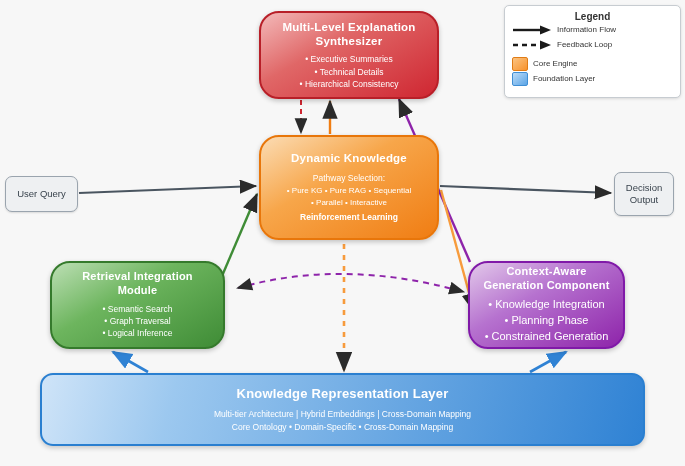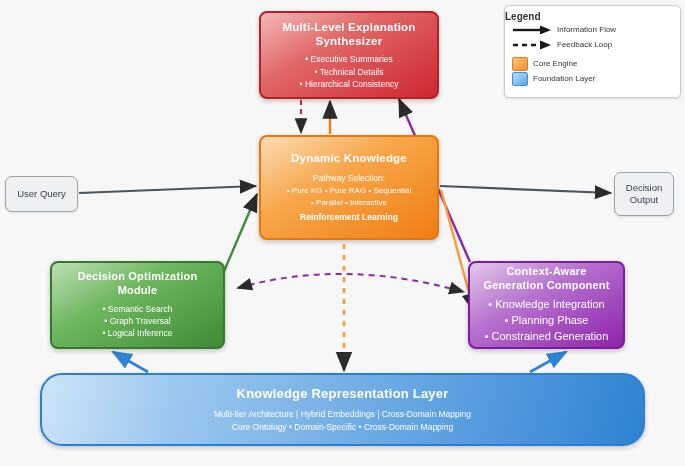--- a/index.html
+++ b/index.html
@@ -6,21 +6,21 @@
   body{
     width:685px;height:466px;
     background:#f7f7f7;
     font-family:"Liberation Sans", sans-serif;
     overflow:hidden;
     position:relative;
   }
   #stage{position:absolute;left:0;top:0;width:685px;height:466px;}
   svg#wires{position:absolute;left:0;top:0;width:685px;height:466px;pointer-events:none;}
 
-  .node{position:absolute;box-sizing:border-box;border-radius:8px;
+  .node{position:absolute;box-sizing:border-box;border-radius:20px;
         display:flex;flex-direction:column;align-items:center;justify-content:center;
         text-align:center;color:#fff;z-index:3;}
   .node .title{font-weight:bold;line-height:1.25;letter-spacing:.2px;}
   .node .sub{line-height:1.45;}
 
   
   #synth{left:259px;top:11px;width:180px;height:88px;
     background:linear-gradient(150deg,#f3b9b9 0%,#e06767 38%,#cf2631 100%);
     border:2px solid #b81f28;
     box-shadow:0 2px 5px rgba(0,0,0,.22);}
@@ -49,39 +49,39 @@
   #context{left:468px;top:261px;width:157px;height:88px;
     background:linear-gradient(150deg,#e2c8ea 0%,#b672cf 40%,#8e24aa 100%);
     border:2px solid #8019a8;
     box-shadow:0 2px 5px rgba(0,0,0,.22);}
   #context .title{font-size:11px;margin-bottom:5px;}
   #context .sub{font-size:11px;}
 
   
   #foundation{left:40px;top:373px;width:605px;height:73px;
     background:linear-gradient(105deg,#cfe4f8 0%,#9cc8ef 22%,#2f82d4 100%);
-    border:2px solid #2a7fd0;border-radius:22px;
+    border:2px solid #2a7fd0;border-radius:13px;
     box-shadow:0 2px 5px rgba(0,0,0,.2);}
   #foundation .title{font-size:13px;margin-bottom:6px;}
   #foundation .sub{font-size:8.5px;}
 
   
   .io{position:absolute;box-sizing:border-box;border-radius:7px;
       background:#eef0f2;border:1.5px solid #9aa4ae;color:#39434d;
       display:flex;align-items:center;justify-content:center;text-align:center;
       font-size:9.5px;line-height:1.3;z-index:3;
       box-shadow:0 1px 2px rgba(0,0,0,.12);}
   #userquery{left:5px;top:176px;width:73px;height:36px;}
   #decision{left:614px;top:172px;width:60px;height:44px;}
 
   
   #legend{position:absolute;left:504px;top:5px;width:175px;height:91px;
     background:#fff;border:1px solid #c7ccd1;border-radius:5px;z-index:5;
     box-shadow:0 1px 3px rgba(0,0,0,.12);}
-  #legend .lg-title{text-align:left;font-size:10px;font-weight:bold;color:#333;margin-top:5px;}
+  #legend .lg-title{text-align:center;font-size:10px;font-weight:bold;color:#333;margin-top:5px;}
   .lg-row{display:flex;align-items:center;height:15px;padding-left:7px;}
   .lg-row .lg-label{font-size:8px;color:#333;margin-left:5px;}
   .lg-swatch{width:14px;height:12px;border-radius:2px;flex:0 0 auto;}
   .lg-line{width:40px;height:12px;flex:0 0 auto;}
 </style>
 </head>
 <body>
 
 <div id="stage">
 
@@ -154,21 +154,21 @@
       <div>Dynamic Knowledge</div>
     </div>
     <div class="sub lead">Pathway Selection:</div>
     <div class="sub">• Pure KG • Pure RAG • Sequential</div>
     <div class="sub">• Parallel • Interactive</div>
     <div class="sub strong">Reinforcement Learning</div>
   </div>
 
   <div class="node" id="retrieval">
     <div class="title">
-      <div>Decision Optimization</div>
+      <div>Retrieval Integration</div>
       <div>Module</div>
     </div>
     <div class="sub">• Semantic Search</div>
     <div class="sub">• Graph Traversal</div>
     <div class="sub">• Logical Inference</div>
   </div>
 
   <div class="node" id="context">
     <div class="title">
       <div>Context-Aware</div>

